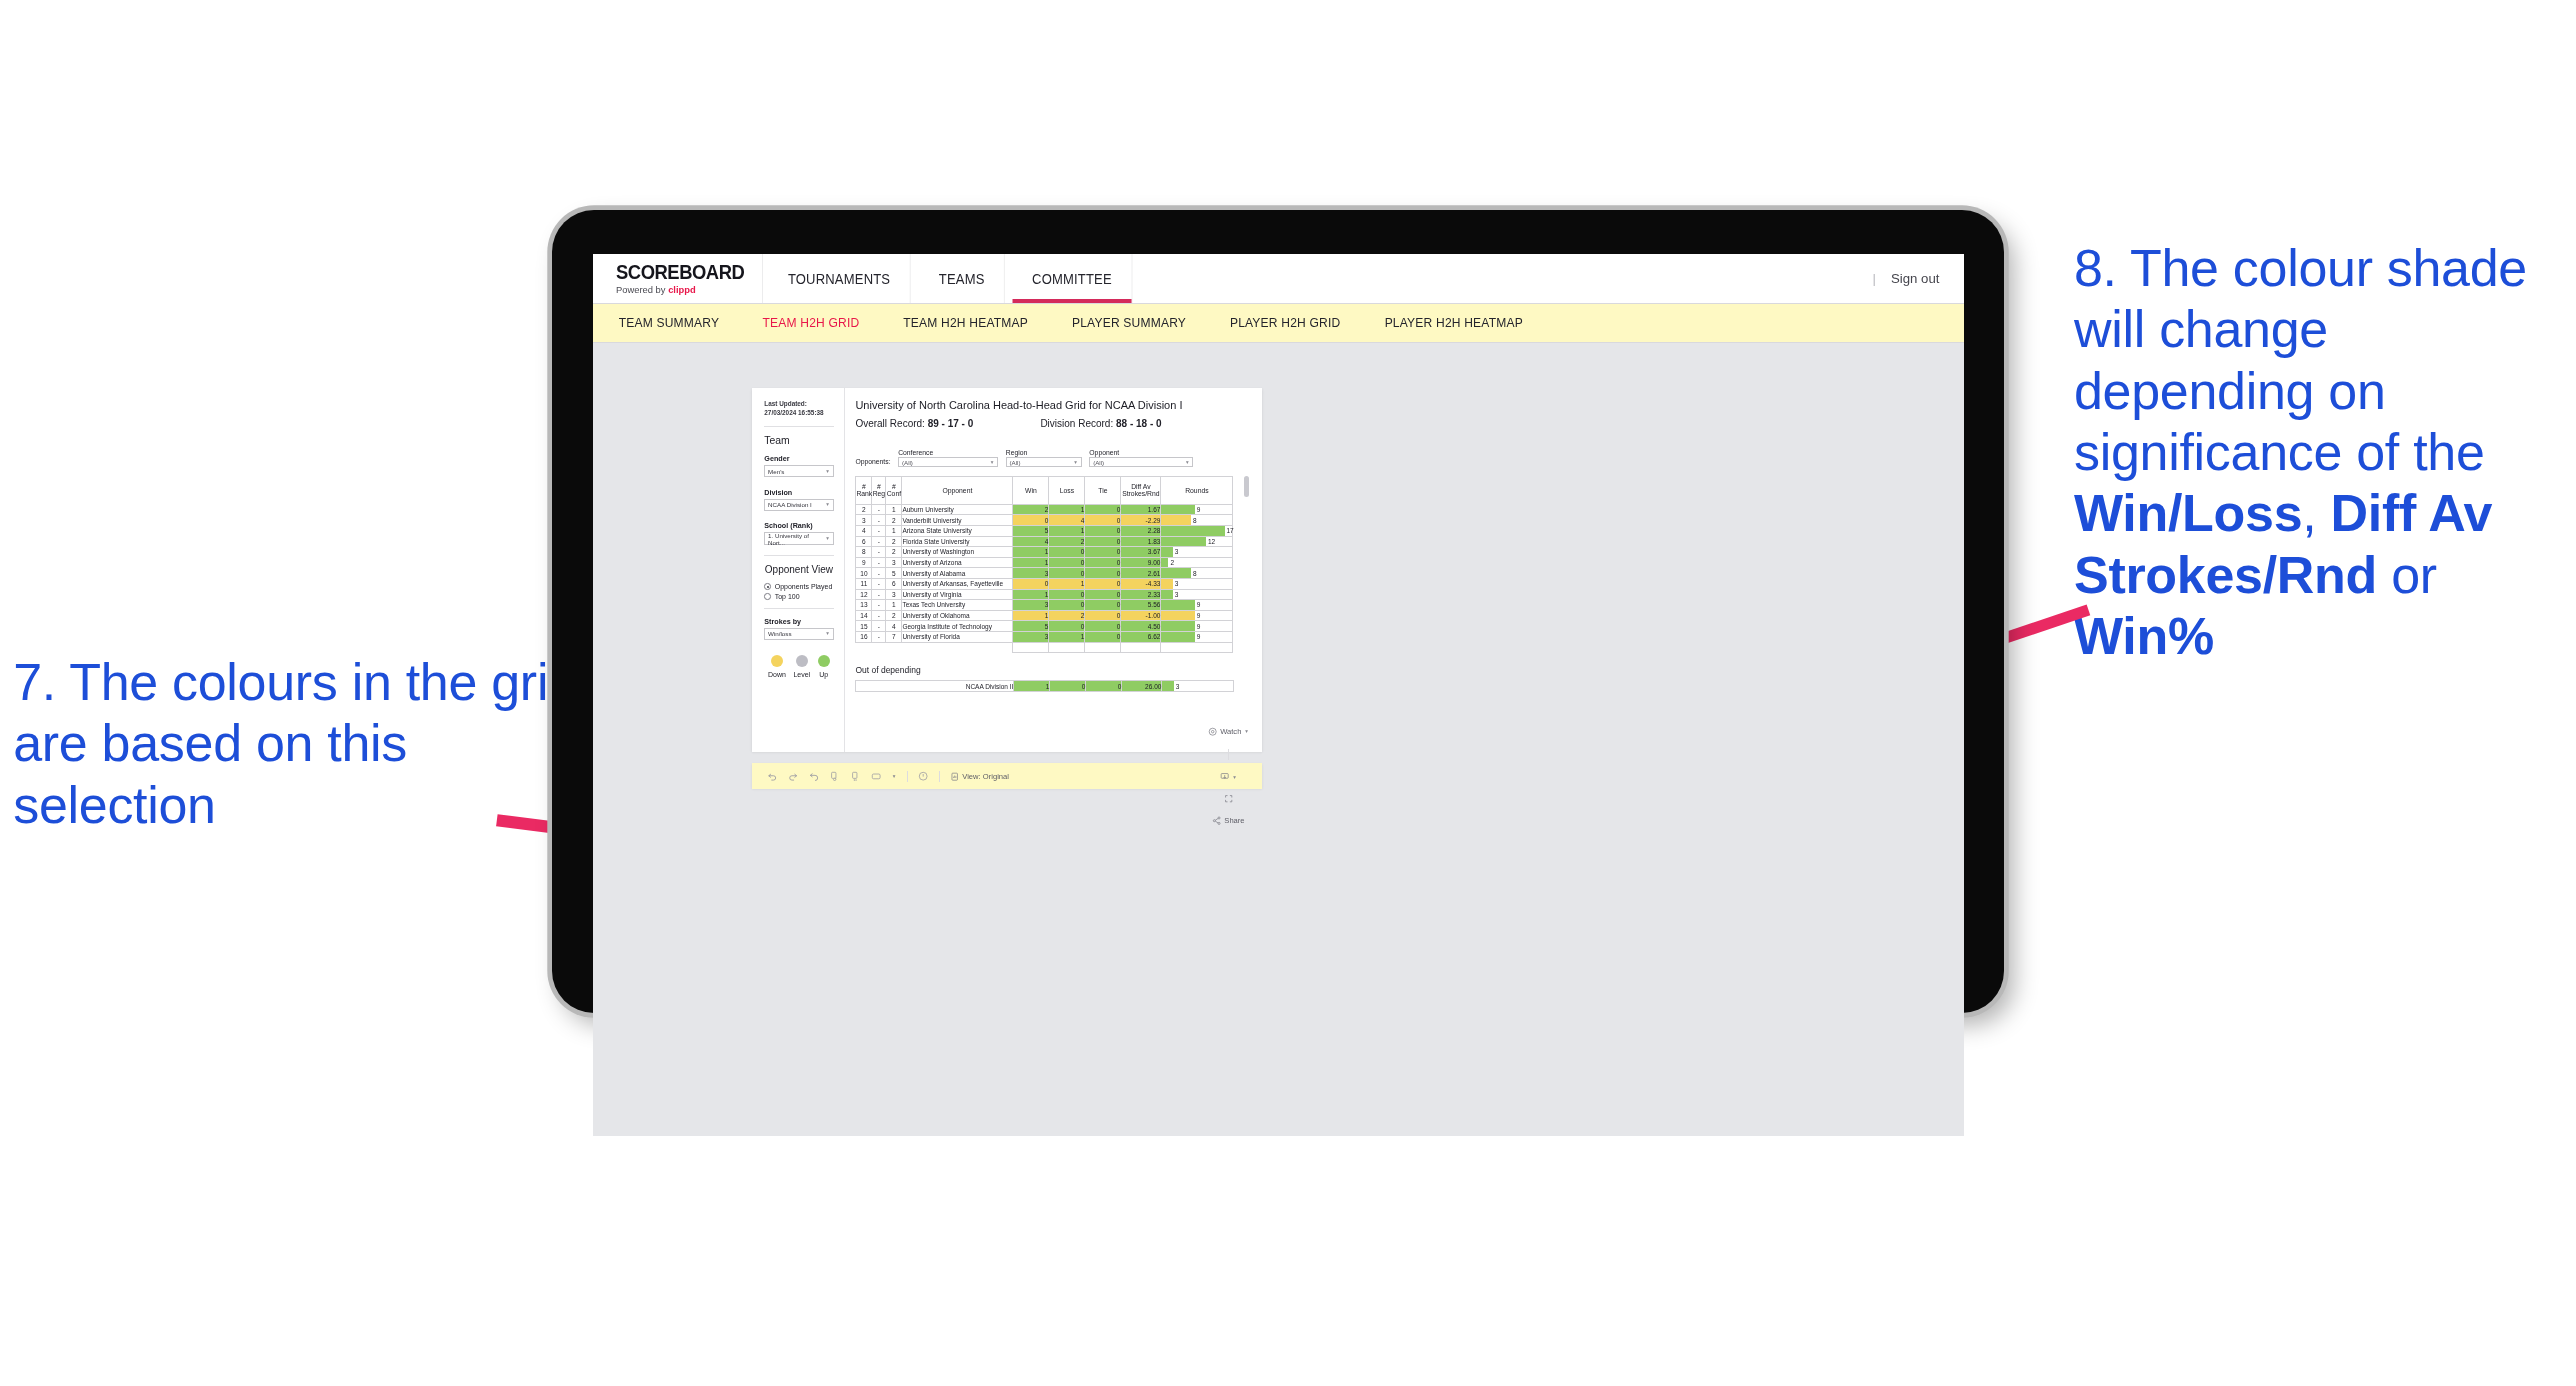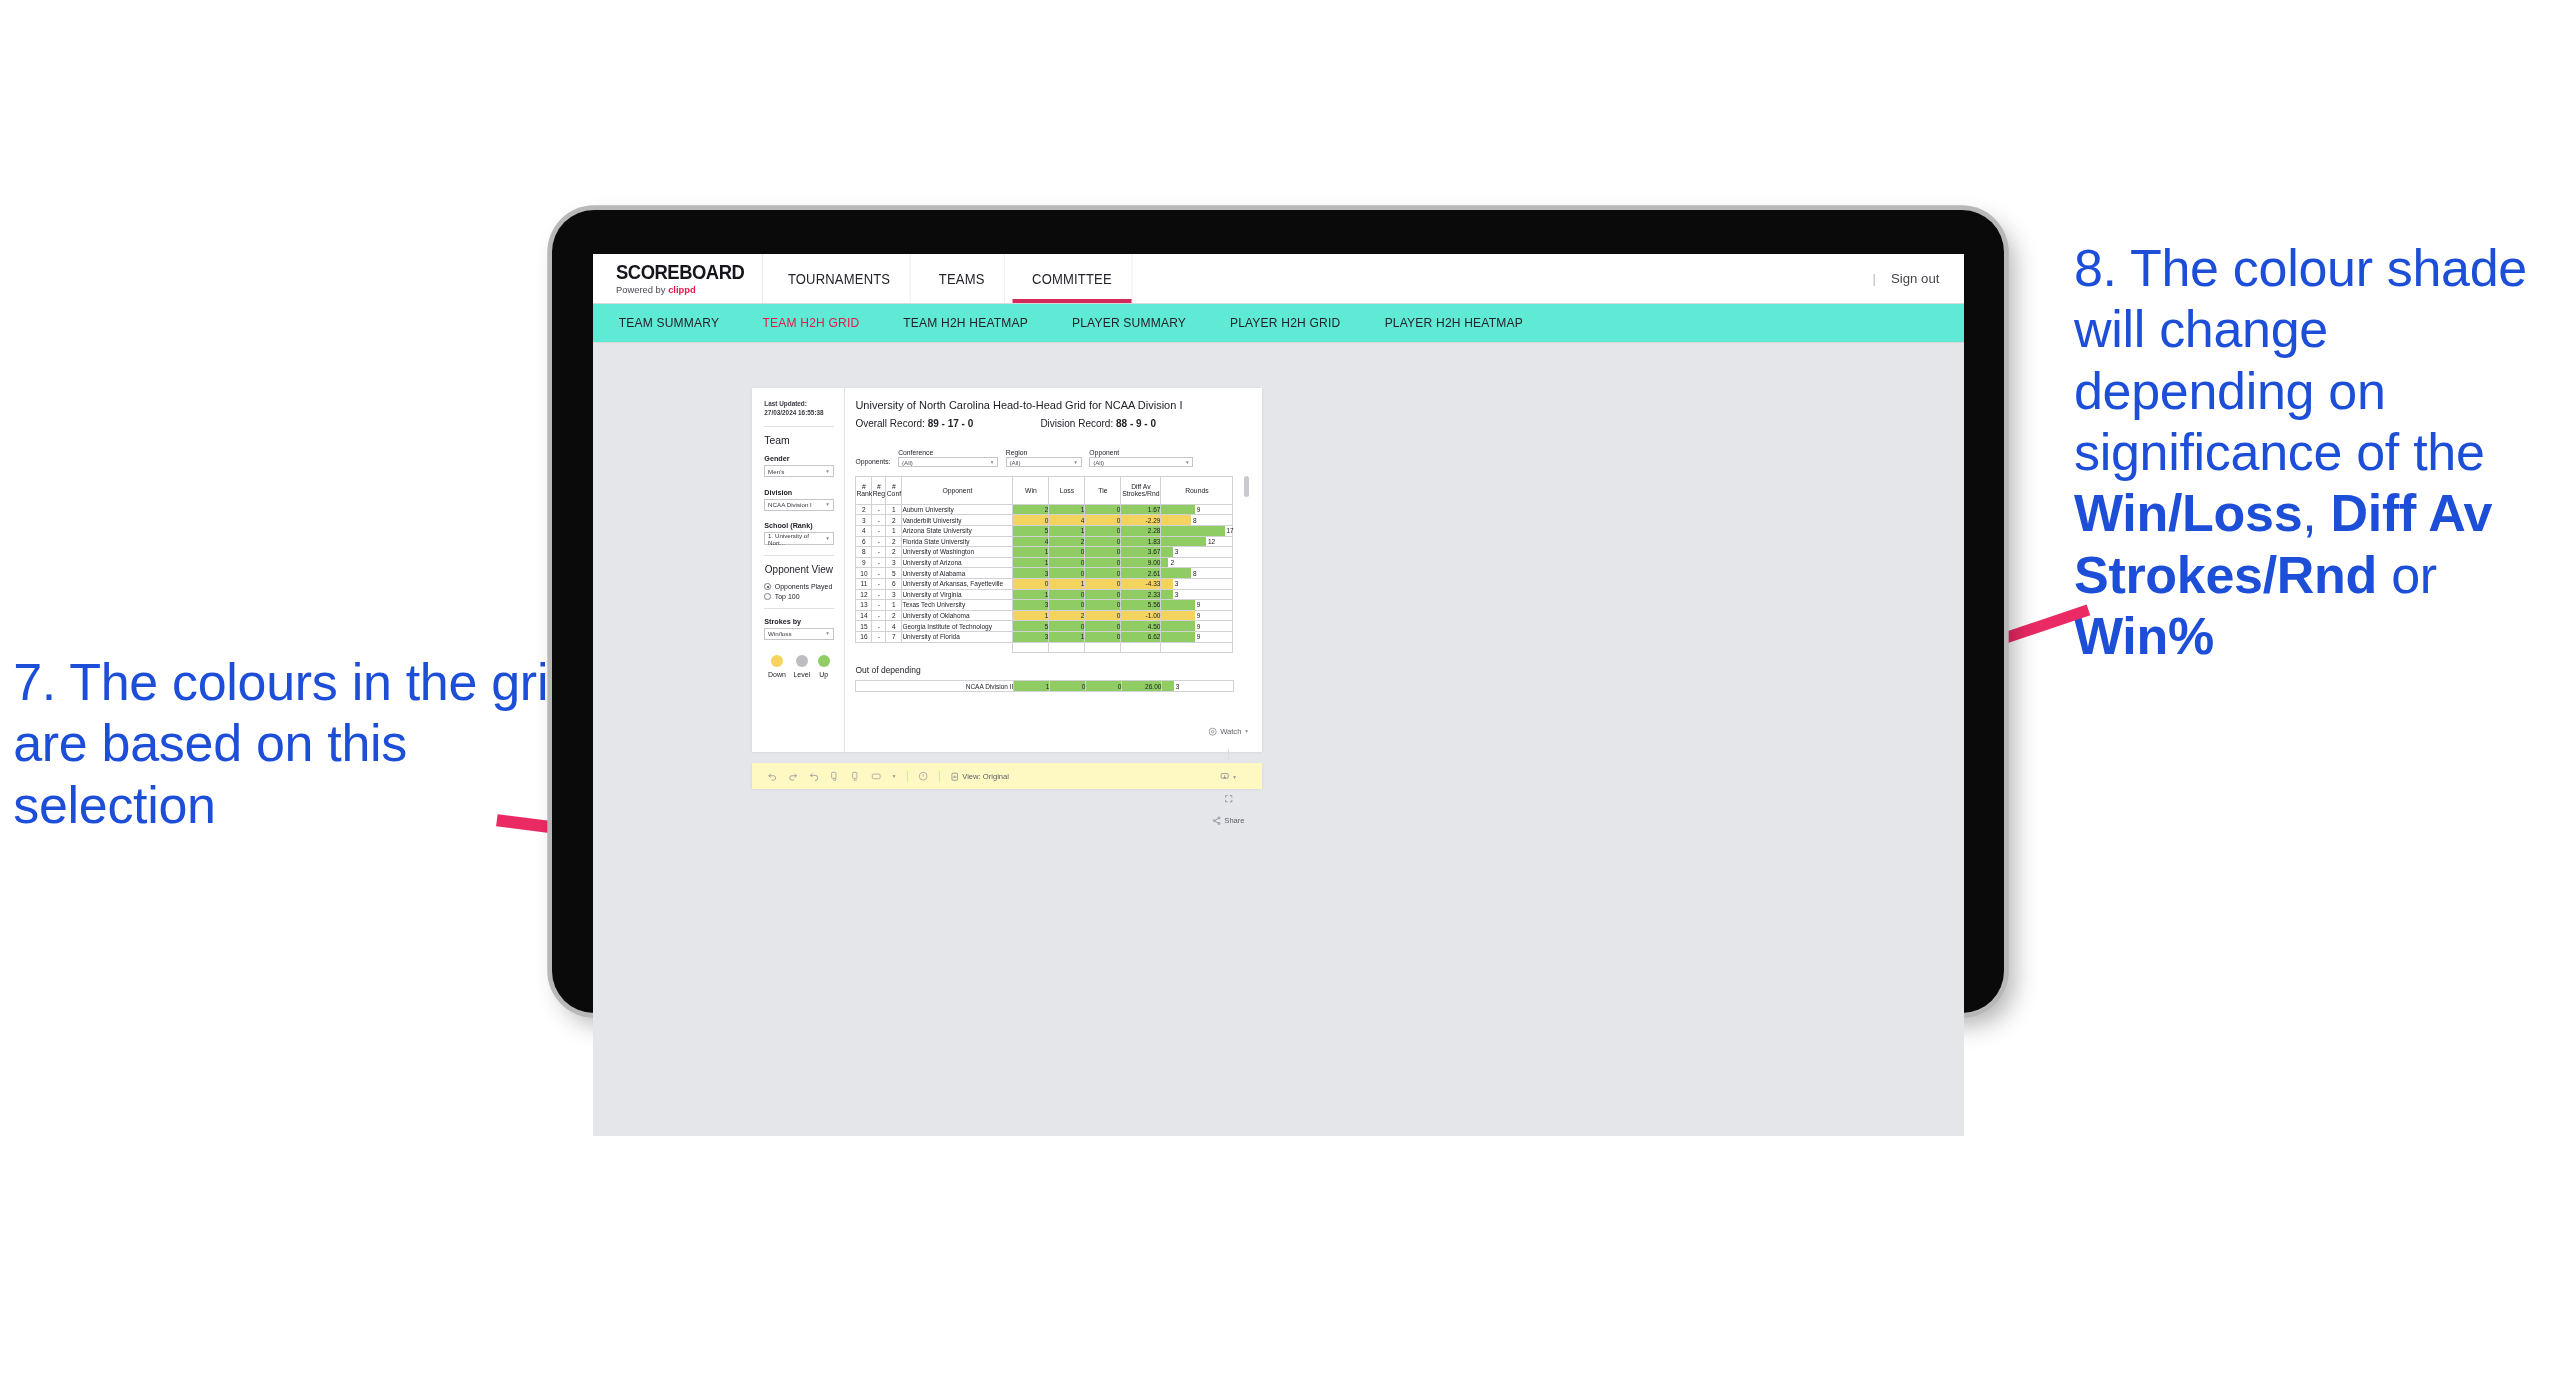--- a/index.html
+++ b/index.html
@@ -34,21 +34,21 @@
   .brand-main{font-weight:bold;font-size:20px;letter-spacing:-0.5px;color:#15151c;transform:scaleX(.92);transform-origin:left;line-height:1;}
   .brand-sub{font-size:9.4px;color:#4a4a52;margin-top:2.8px;line-height:1;}
   .brand-sub .pink{color:#e8174a;font-weight:bold;}
   .navitem{display:flex;align-items:center;padding:0 21px;font-size:14px;color:#24242c;letter-spacing:0.2px;border-right:0.9px solid #ececed;position:relative;transform:scaleX(.93);}
   .navitem.active:after{content:"";position:absolute;left:0;right:0;bottom:0;height:3.8px;background:#d42a5b;}
   .topbar-spacer{flex:1;}
   .signout{display:flex;align-items:center;gap:15px;padding-right:24.6px;font-size:13.2px;color:#45454d;}
   .pipe{color:#b9b9bf;}
 
   
-  #subnav{height:38px;background:#5eead4;display:flex;align-items:center;gap:38px;padding-left:23px;border-bottom:0.9px solid #d9d9dd;font-size:12.7px;color:#24242c;letter-spacing:0.2px;}
+  #subnav{height:38px;background:#fef9c3;display:flex;align-items:center;gap:38px;padding-left:23px;border-bottom:0.9px solid #d9d9dd;font-size:12.7px;color:#24242c;letter-spacing:0.2px;}
   #subnav .s{transform:scaleX(.95);}
   #subnav .s.active{color:#e8174a;}
 
   
   #canvas{position:relative;height:795px;background:#e5e6e9;}
   #viz{
     position:absolute;left:159px;top:45px;width:510px;height:364px;
     background:#fff;display:flex;box-shadow:0 0.9px 2.8px rgba(0,0,0,.10);
   }
 
@@ -222,21 +222,21 @@
               <span>Up</span>
             </div>
           </div>
         </div>
 
         <div id="content">
           <div class="v-title">University of North Carolina Head-to-Head Grid for NCAA Division I</div>
 
           <div class="records">
             <div class="r1"><span>Overall Record: </span><b>89 - 17 - 0</b></div>
-            <div><span>Division Record: </span><b>88 - 9 - 0</b></div>
+            <div><span>Division Record: </span><b>88 - 18 - 0</b></div>
           </div>
 
           <div class="opp-filters">
             <div class="opp-lab">Opponents:</div>
             <div class="ff" style="width:100px">
               <div class="ff-lab">Conference</div>
               <div class="ff-sel">
                 <span>(All)</span>
                 <span class="caret">▼</span>
               </div>

